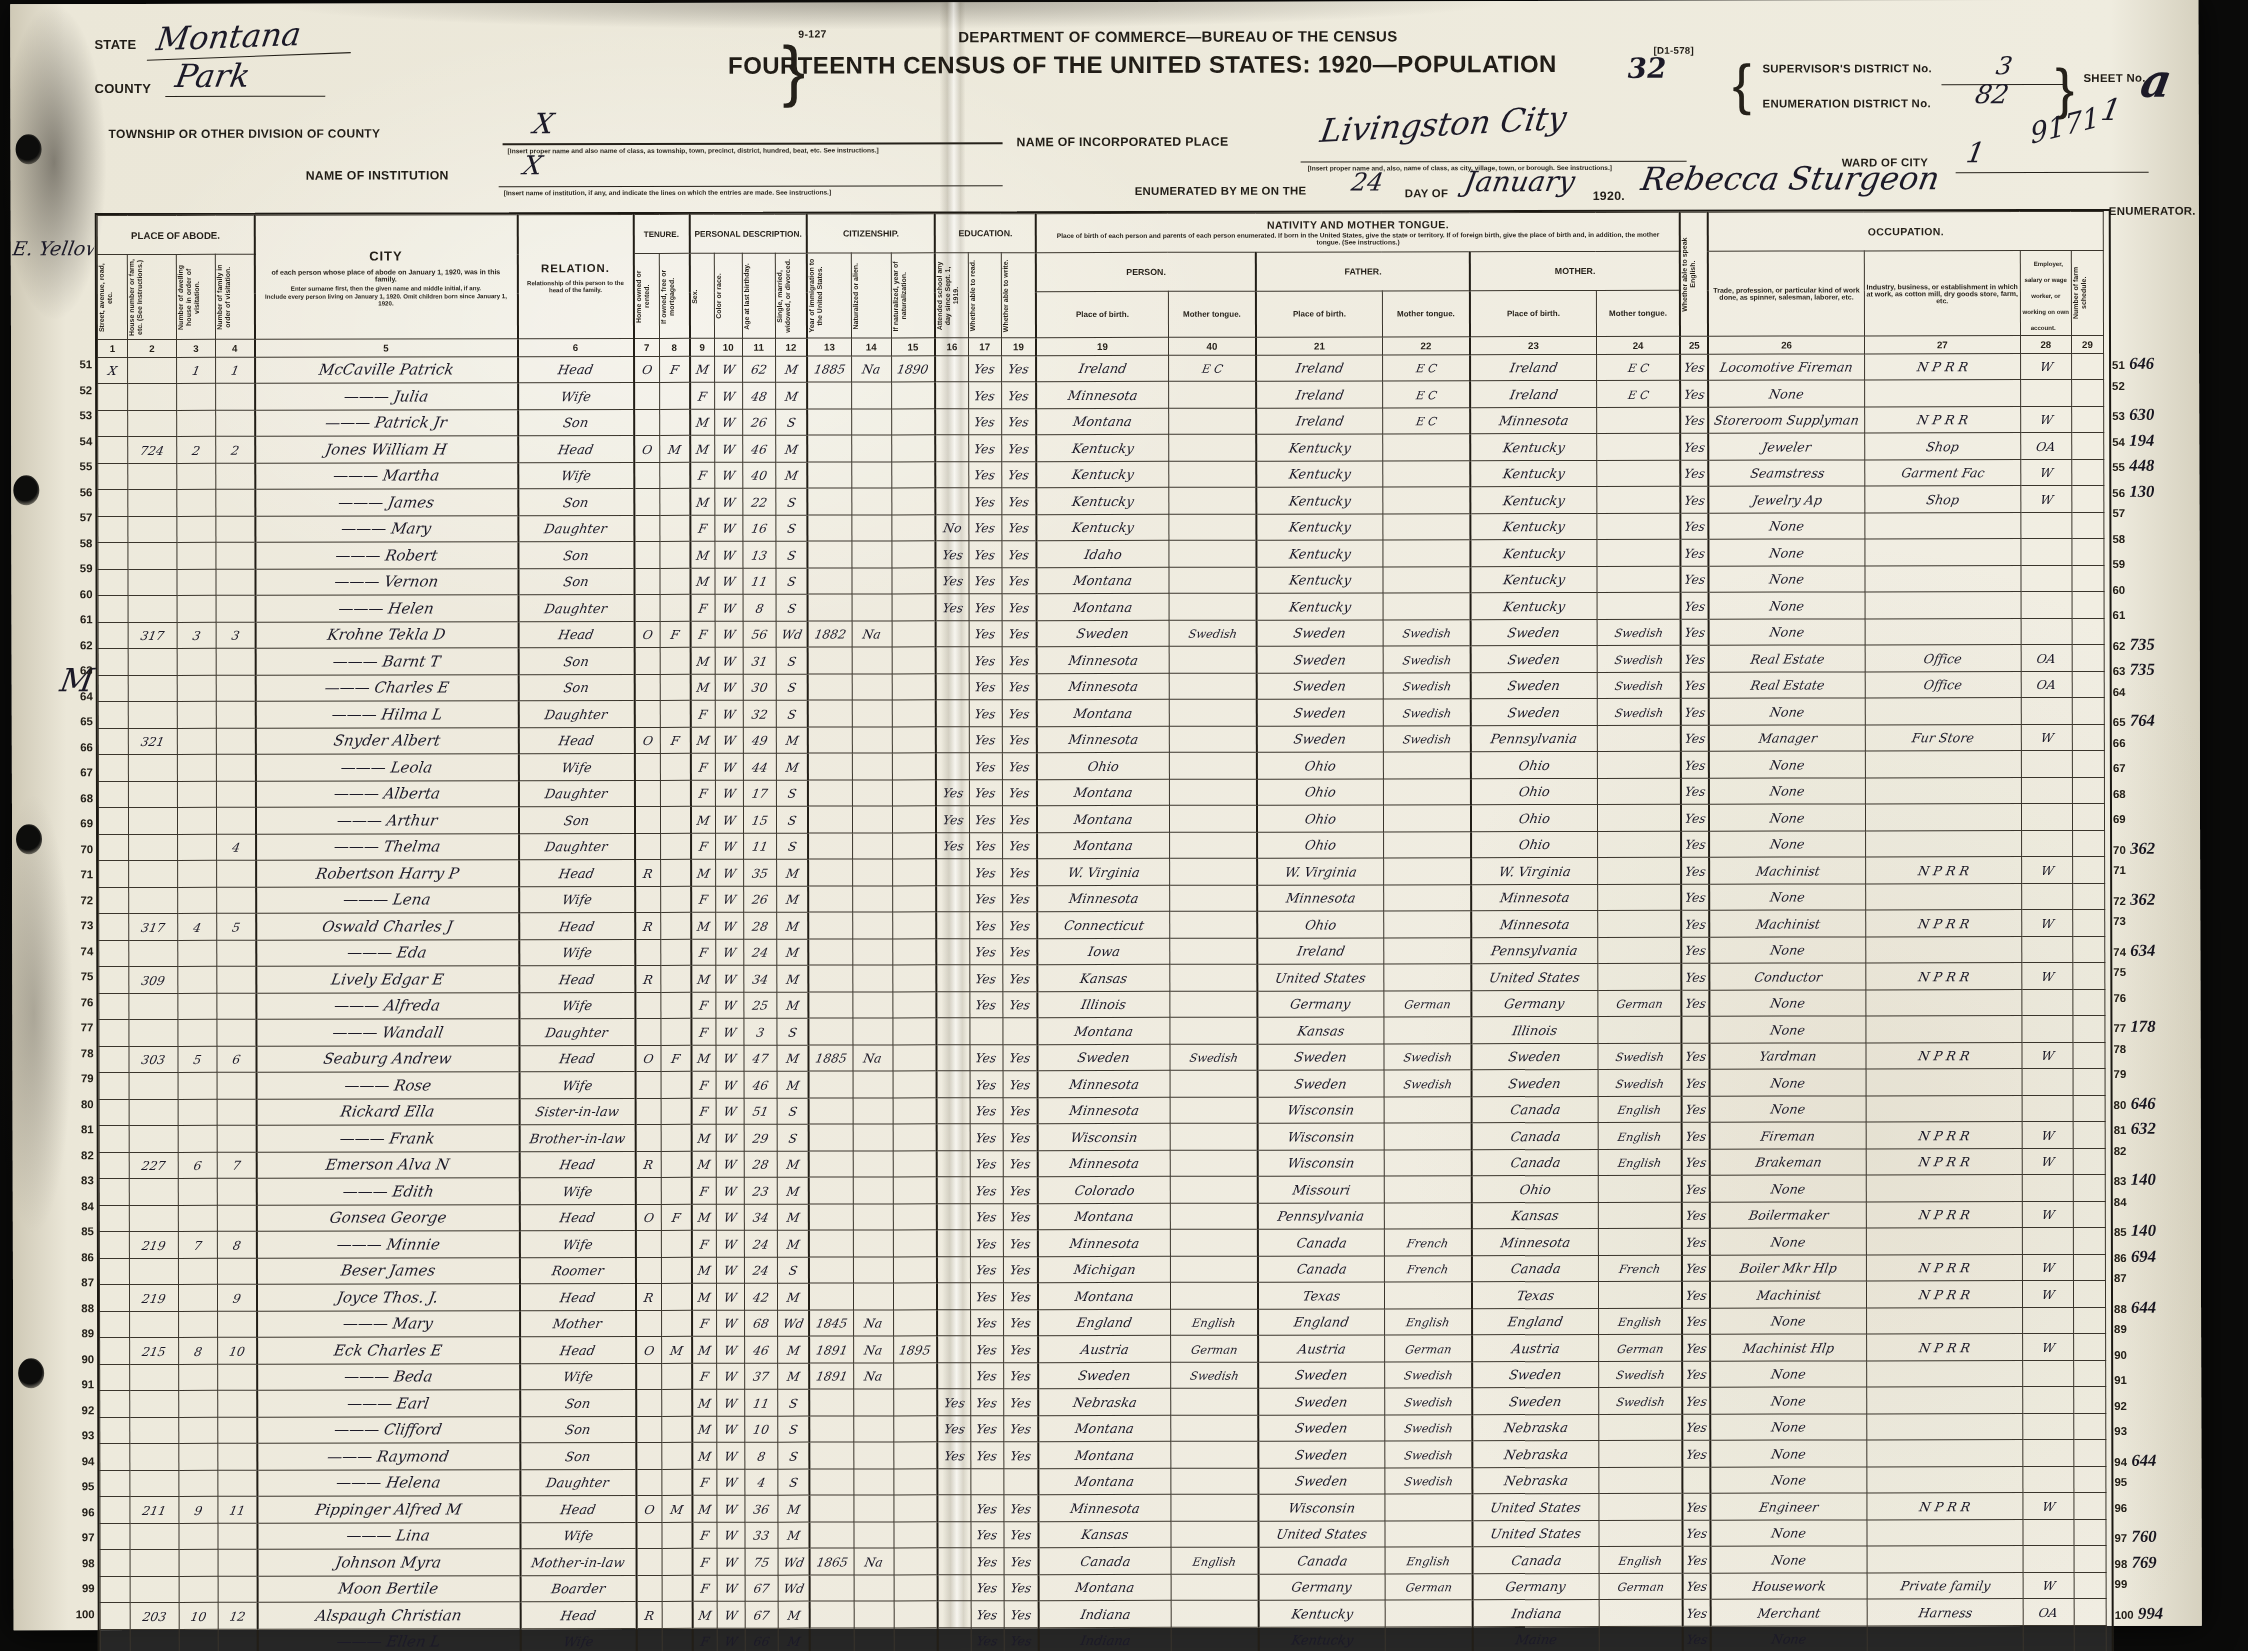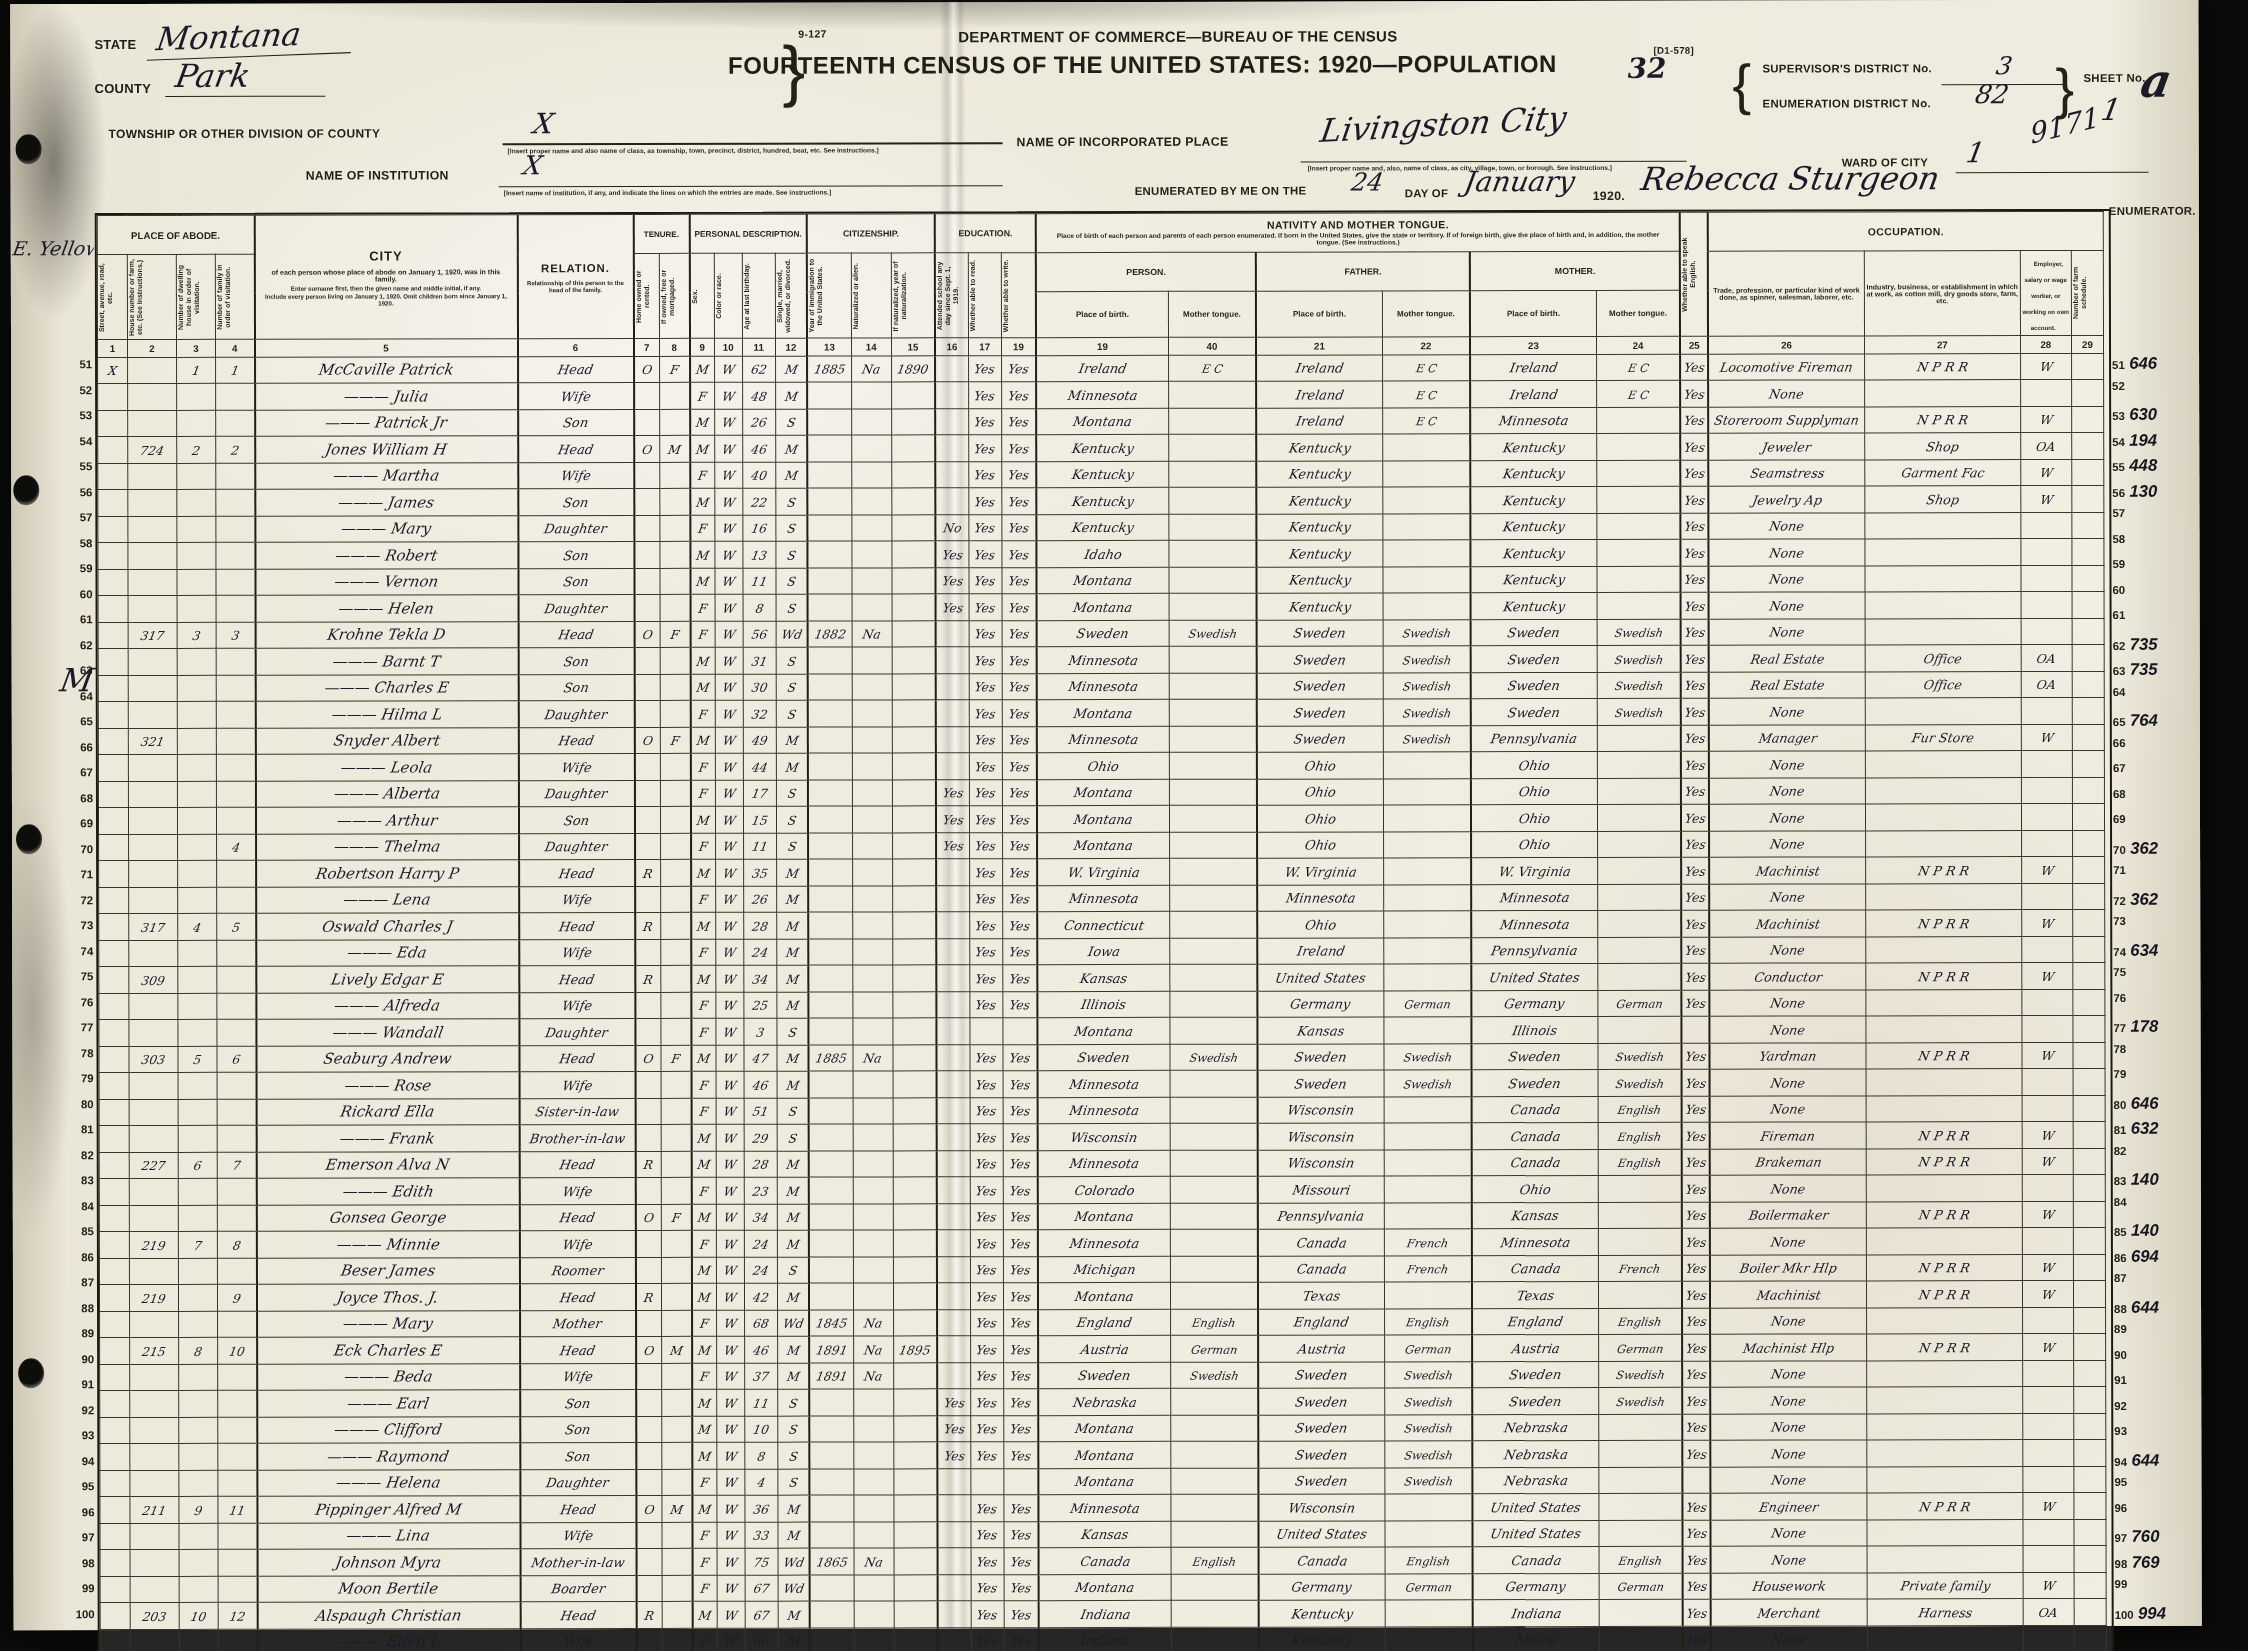--- a/index.html
+++ b/index.html
@@ -50,21 +50,21 @@
   td.c4{text-align:left;padding-left:5.3px;} td.c4 .hw{font-size:15px;}
   td.c5 .hw{font-size:13px;}
   td.c18 .hw,td.c20 .hw,td.c22 .hw{font-size:13px;}
   td.c19 .hw,td.c21 .hw,td.c23 .hw{font-size:11.4px;}
   td.c25,td.c26{text-align:left;padding-left:5.3px;}
   td.c25 .hw,td.c26 .hw{font-size:12.7px;}
   .lnums{position:absolute;left:53px;top:354px;width:28px;}
   .lnum{height:25.5px;text-align:right;font-size:11.4px;font-weight:bold;color:#242019;}
   .rnums{position:absolute;left:2101px;top:354px;width:84px;}
   .rnum{height:25.5px;font-size:11.4px;font-weight:bold;color:#242019;white-space:nowrap;}
-  .rnum .st{font-family:Liberation Sans, sans-serif;font-style:italic;font-weight:bold;font-size:16.7px;
+  .rnum .st{font-family:Liberation Serif, serif;font-style:italic;font-weight:bold;font-size:16.7px;
             color:#17151f;margin-left:4.4px;text-align:center;}
   .sig{font-size:32px;}
 </style>
 </head>
 <body>
 
 <div class="stage">
   <div class="paper">
 
     <div class="smudge" style="left:-8.8px;top:0;width:105px;height:316px;"></div>

